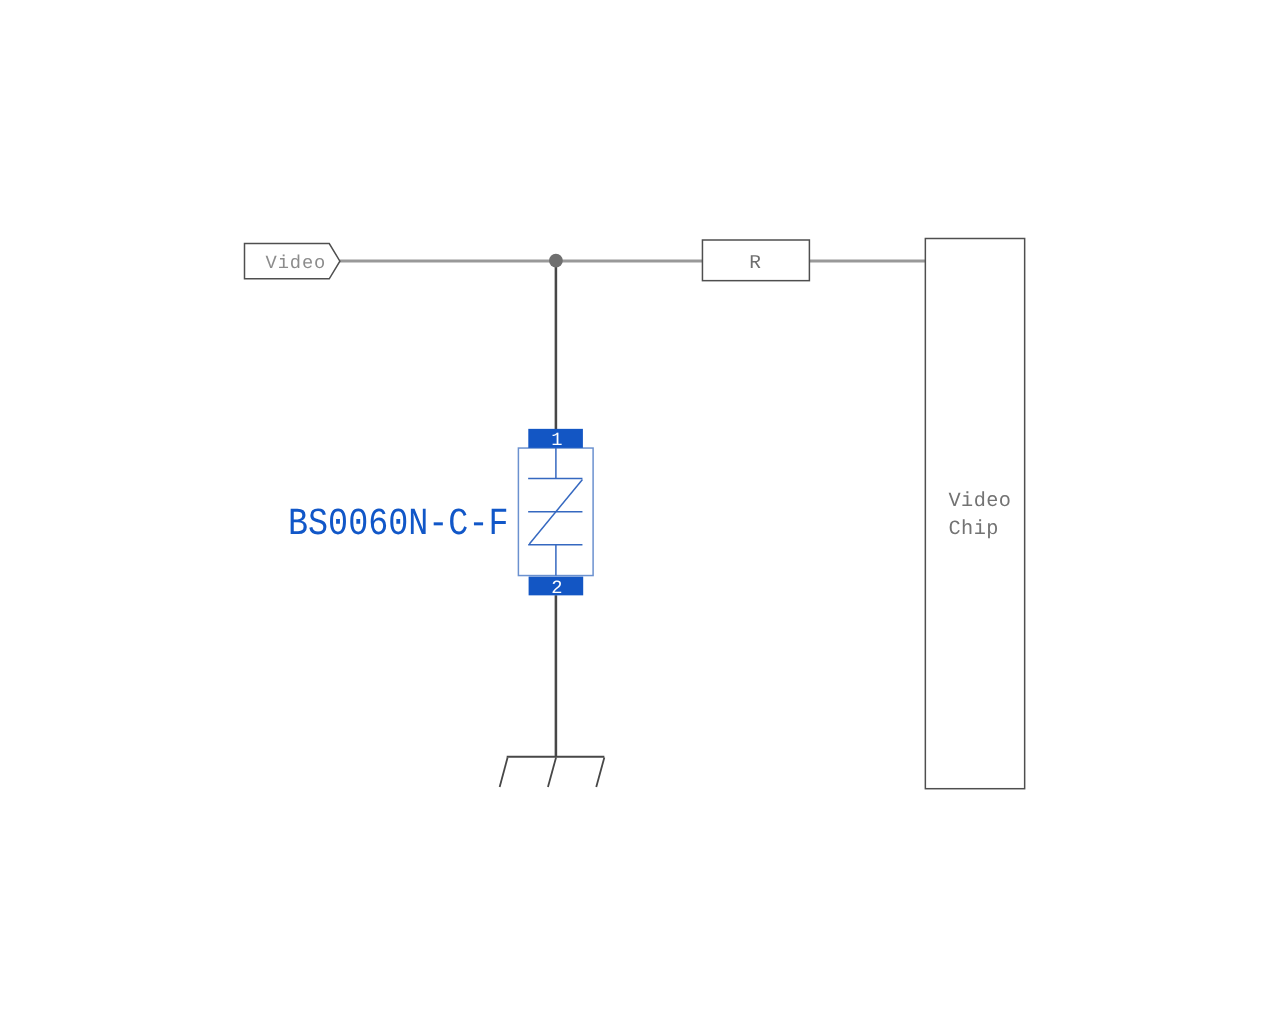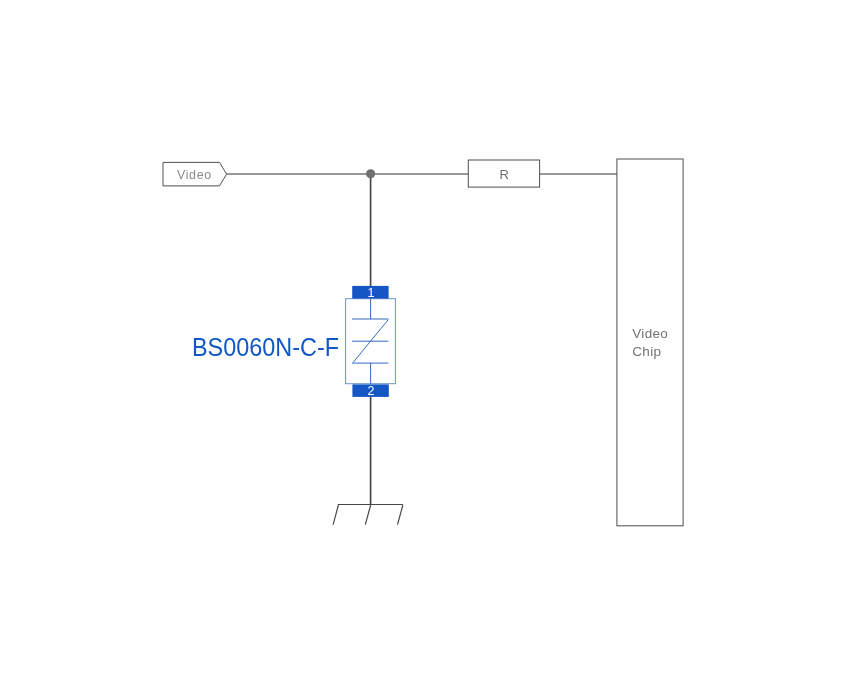--- a/index.html
+++ b/index.html
@@ -1,17 +1,17 @@
 <!DOCTYPE html>
 <html><head>
 <meta charset="utf-8">
 <style>
   html,body{margin:0;padding:0;background:#ffffff;}
   .page{position:relative;width:846px;height:686px;background:#ffffff;overflow:hidden;
-        font-family:Liberation Sans, sans-serif;}
+        font-family:Liberation Mono, monospace;}
 </style>
 </head>
 <body>
 
 <div class="page">
 <svg width="846" height="686" viewBox="0 0 846 686" xmlns="http://www.w3.org/2000/svg">
 
   <rect x="0" y="0" width="846" height="686" fill="#ffffff"></rect>
 
   <line x1="226.5" y1="174" x2="468.3" y2="174" stroke="#999999" stroke-width="2"></line>

